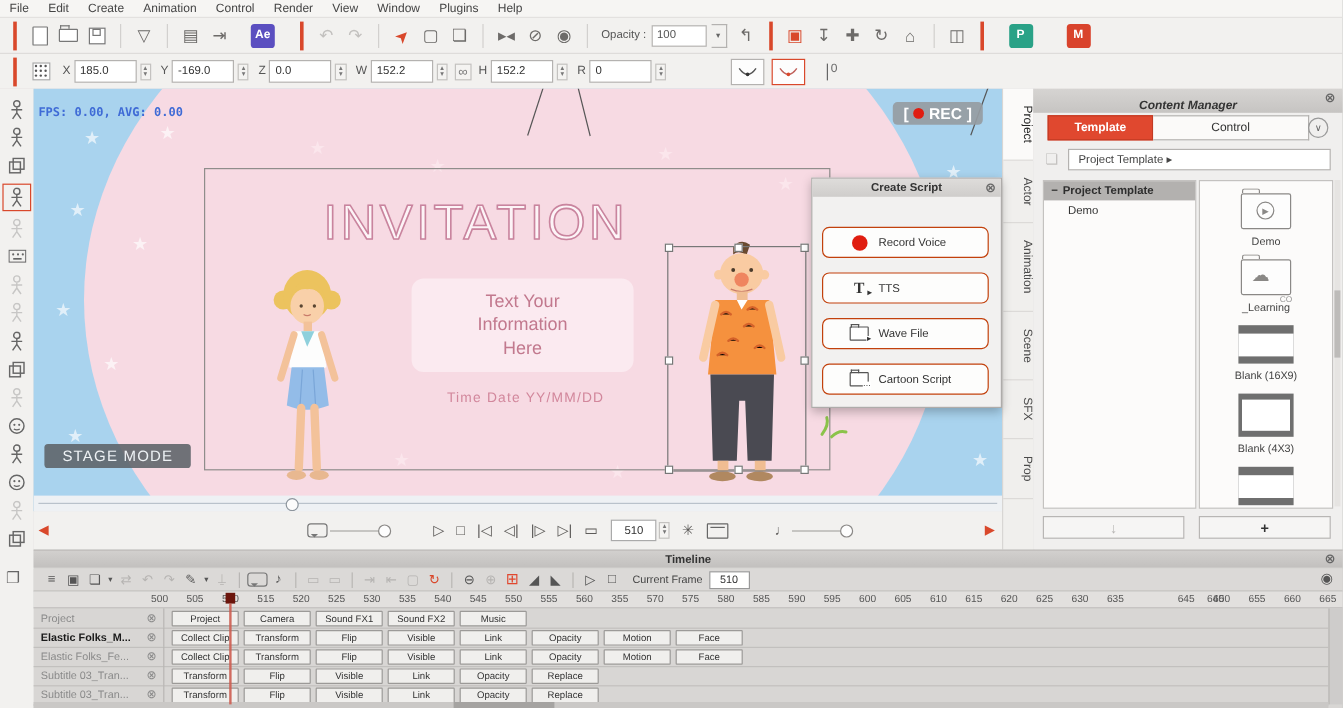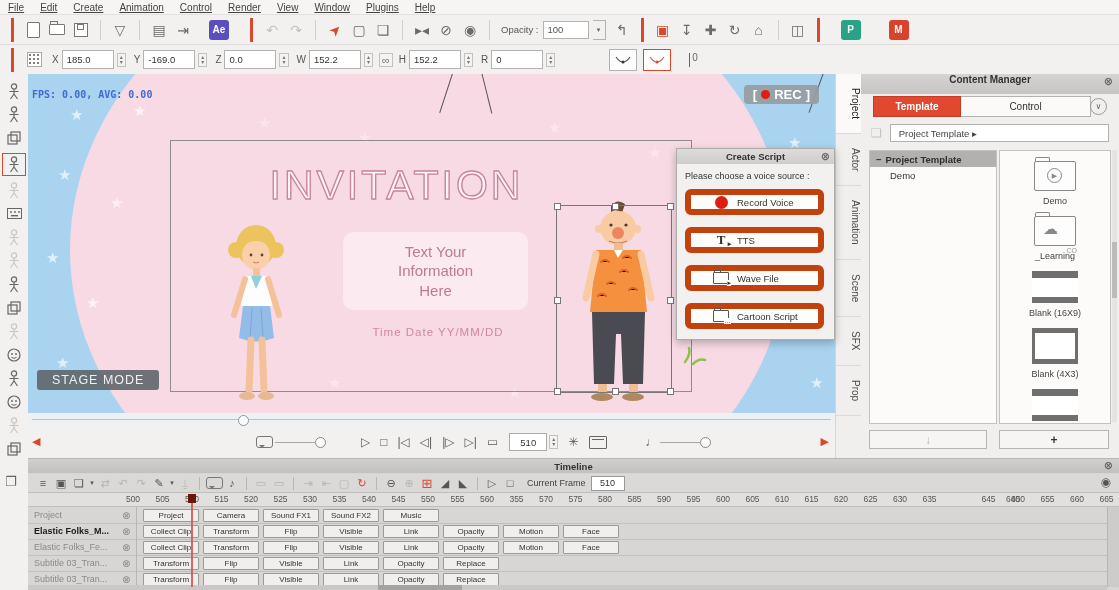--- a/index.html
+++ b/index.html
@@ -1,21 +1,21 @@
 <!DOCTYPE html>
 <html><head>
 <meta charset="utf-8">
 <style>
   html,body{margin:0;padding:0;background:#888;}
   #app{position:relative;width:1119px;height:590px;background:#f2f1ef;overflow:hidden;
        font-family:"Liberation Sans","DejaVu Sans",sans-serif;font-size:11px;color:#333;}
   .abs{position:absolute;}
   
   .menubar{position:absolute;top:0;left:0;right:0;height:14px;background:#f6f5f3;display:flex;align-items:center;gap:16px;padding-left:8px;font-size:10px;color:#444;border-bottom:1px solid #e3e1df;}
-  .menu-item{cursor:default;text-decoration:underline;}
+  .menu-item{cursor:default;}
   
   .toolbar1{position:absolute;top:15px;left:0;right:0;height:29px;display:flex;align-items:center;background:#f2f1ef;border-bottom:1px solid #dedcda;padding-left:4px;}
   .toolbar2{position:absolute;top:45px;left:0;right:0;height:29px;display:flex;align-items:center;background:#f2f1ef;border-bottom:1px solid #cfcdcb;padding-left:4px;}
   .rsep{width:3px;height:24px;background:#d9482b;margin:0 7px;flex:none;}
   .gsep{width:1px;height:20px;background:#d2d0ce;margin:0 7px;flex:none;}
   .tbi{width:24px;height:24px;display:flex;align-items:center;justify-content:center;color:#6d6b69;font-size:14px;flex:none;cursor:pointer;}
   .tbi.gray{color:#c2c0be;}
   .tbi.red{color:#d9482b;}
   .badge{width:20px;height:20px;border-radius:3px;color:#fff;display:flex;align-items:center;justify-content:center;font-size:10px;font-weight:bold;margin:0 14px;flex:none;cursor:pointer;}
   .ic-file{width:11px;height:14px;border:1.4px solid #777;border-radius:1px;background:#fff;}
@@ -58,21 +58,21 @@
   .stage-slider-line{position:absolute;left:4px;right:4px;top:6px;height:1px;background:#b9c2cb;}
   .stage-knob{position:absolute;left:210px;top:2px;width:9px;height:9px;border-radius:50%;background:#fcfcfc;border:1px solid #8d959d;}
   .sel-man{position:absolute;left:528px;top:131px;width:114px;height:186px;border:1px solid #777;}
   .handle{position:absolute;width:5px;height:5px;background:#fff;border:1px solid #777;}
   .streamer{position:absolute;width:1px;height:44px;background:#555;top:-4px;}
   
   .dialog{position:absolute;left:676px;top:148px;width:157px;height:190px;background:#f2f1f0;border:1px solid #aeacaa;box-shadow:0 3px 8px rgba(0,0,0,.25);z-index:30;}
   .dlg-title{height:15px;background:linear-gradient(#dedcda,#cfcdcb);display:flex;align-items:center;justify-content:center;font-size:9.5px;font-weight:bold;color:#333;position:relative;}
   .dlg-close{position:absolute;right:4px;top:1px;font-size:11px;color:#666;cursor:pointer;}
   .dlg-prompt{font-size:9px;color:#333;padding:7px 8px 2px 8px;}
-  .dlg-btn{position:absolute;left:8px;width:139px;height:26px;background:#fdfdfc;border:6px solid #c2410c;border-radius:6px;display:flex;align-items:center;gap:8px;padding-left:22px;font-size:9.5px;color:#333;cursor:pointer;box-sizing:border-box;}
+  .dlg-btn{position:absolute;left:8px;width:139px;height:26px;background:#fdfdfc;border:1px solid #c2410c;border-radius:6px;display:flex;align-items:center;gap:8px;padding-left:22px;font-size:9.5px;color:#333;cursor:pointer;box-sizing:border-box;}
   .dlg-ic{width:16px;display:flex;align-items:center;justify-content:center;flex:none;}
   .reccircle{width:13px;height:13px;border-radius:50%;background:#e01d10;}
   .mini-folder{width:14px;height:10px;border:1.3px solid #555;border-radius:1px;position:relative;background:#fff;}
   .mini-folder:before{content:"";position:absolute;top:-3px;left:0;width:5px;height:2px;border:1.3px solid #555;border-bottom:none;}
   .mini-folder span{position:absolute;right:-3px;bottom:-3px;font-size:7px;color:#333;background:#fff;line-height:6px;}
   .tts-ic{font-family:"Liberation Serif",serif;font-weight:bold;font-size:13px;color:#333;position:relative;}
   .tts-ic i{position:absolute;right:-6px;bottom:0;font-size:7px;font-style:normal;}
   
   .playrow{position:absolute;left:28px;top:426px;width:807px;height:32px;background:#f2f1ef;display:flex;align-items:center;}
   .tri{position:absolute;top:9px;font-size:11px;color:#d9482b;}
@@ -84,21 +84,21 @@
   .bubble:after{content:"";position:absolute;left:2px;bottom:-4px;border:3px solid transparent;border-top-color:#777;}
   .framebox{width:36px;height:16px;border:1px solid #aaa;background:#fff;font-size:9.5px;display:flex;align-items:center;justify-content:center;margin-left:6px;}
   .monitor{width:16px;height:11px;border:1.3px solid #666;border-radius:1px;margin:0 6px;position:relative;}
   .monitor:before{content:"";position:absolute;left:2px;top:2px;right:2px;height:1px;background:#666;}
   
   .vtabs{position:absolute;left:835px;top:74px;width:25px;bottom:132px;background:#f0efed;border-left:1px solid #d8d6d4;border-right:1px solid #d8d6d4;display:flex;flex-direction:column;}
   .vtab{writing-mode:vertical-rl;text-orientation:mixed;font-size:10px;color:#4a4a4a;padding:14px 0;text-align:center;border-bottom:1px solid #dcdad8;cursor:pointer;}
   .vtab.sel{background:#fbfaf9;color:#222;}
   
   .cm{position:absolute;left:861px;top:74px;width:258px;height:384px;background:#f0efee;}
-  .cm-header{height:20px;background:linear-gradient(#d6d4d2,#c6c4c2);display:flex;align-items:flex-start;justify-content:center;font-size:10px;font-weight:bold;color:#333;position:relative;}
+  .cm-header{height:20px;background:linear-gradient(#d6d4d2,#c6c4c2);display:flex;align-items:flex-end;justify-content:center;font-size:10px;font-weight:bold;color:#333;position:relative;font-style:italic;}
   .cm-close{position:absolute;right:6px;top:1px;font-size:11px;color:#666;cursor:pointer;}
   .cm-tabs{position:absolute;left:12px;top:22px;right:10px;height:21px;display:flex;}
   .cm-tab{height:21px;display:flex;align-items:center;justify-content:center;font-size:10px;cursor:pointer;border:1px solid #b4b2b0;box-sizing:border-box;}
   .cm-tab.on{background:#e0482f;color:#fff;font-weight:bold;border-color:#c23b24;width:88px;}
   .cm-tab.off{background:#fbfaf9;color:#333;width:130px;border-left:none;}
   .cm-chevron{position:absolute;right:0px;top:2px;width:15px;height:15px;border:1px solid #999;border-radius:50%;display:flex;align-items:center;justify-content:center;font-size:8px;color:#666;cursor:pointer;}
   .cm-crumbrow{position:absolute;left:10px;top:50px;right:10px;height:18px;display:flex;align-items:center;gap:8px;}
   .cm-crumb{flex:1;height:18px;border:1px solid #b4b2b0;background:#fff;display:flex;align-items:center;padding-left:8px;font-size:9.5px;color:#444;box-sizing:border-box;}
   .cm-body-tree{position:absolute;left:8px;top:76px;width:126px;height:272px;background:#fcfbfa;border:1px solid #c4c2c0;}
   .tree-head{height:16px;background:#b3b1af;display:flex;align-items:center;gap:4px;padding-left:6px;font-size:9.5px;font-weight:bold;color:#2e2e2e;cursor:pointer;}
@@ -513,21 +513,20 @@
       <div class="stage-slider-line"></div>
       <div class="stage-knob"></div>
     </div>
   </div>
 
   <div class="dialog">
     <div class="dlg-title">
       <span>Create Script</span>
       <span class="dlg-close">⊗</span>
     </div>
-    <div class="dlg-prompt">Please choose a voice source :</div>
     <div id="dlg-buttons">
         <div class="dlg-btn" style="top: 40px;">
           <span class="dlg-ic">
             <span class="reccircle"></span>
           </span>
           <span>Record Voice</span>
         </div>
         <div class="dlg-btn" style="top: 78px;">
           <span class="dlg-ic">
             <span class="tts-ic">T<i>▸</i></span>

